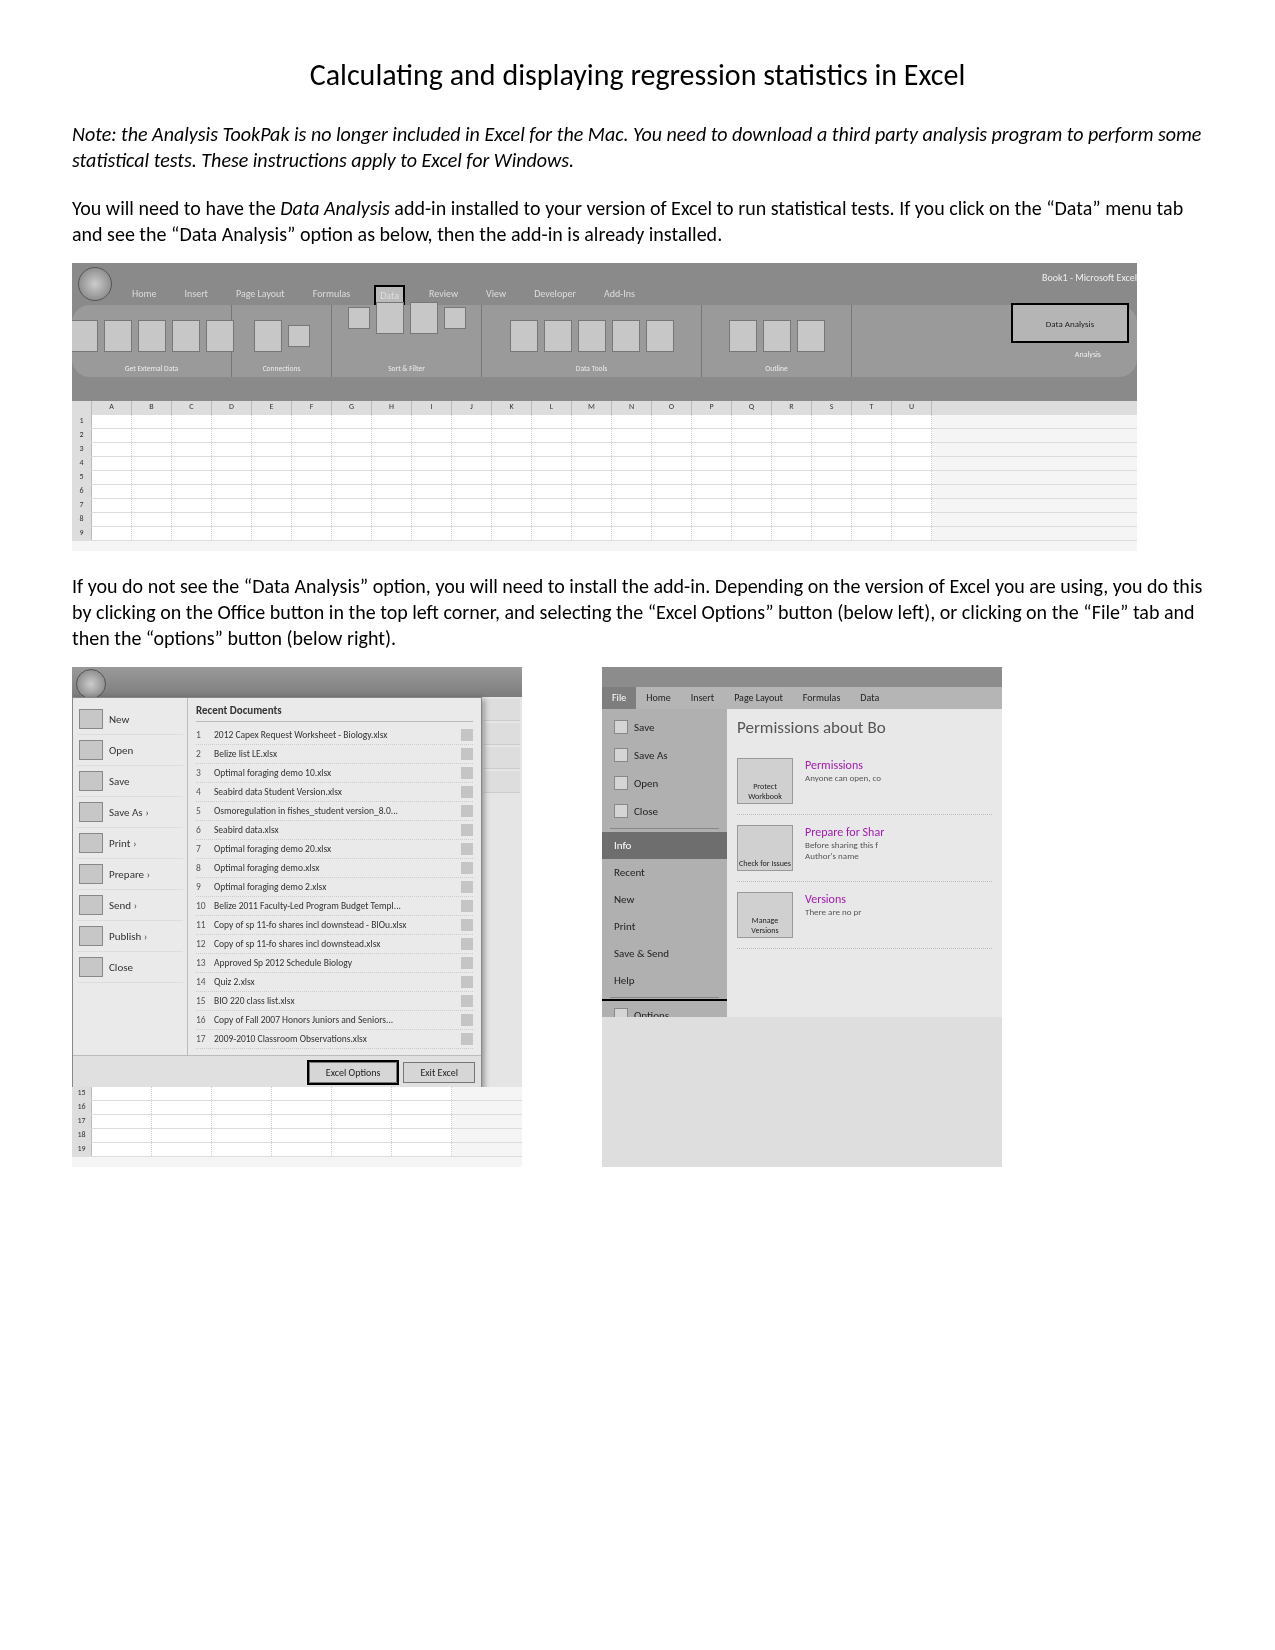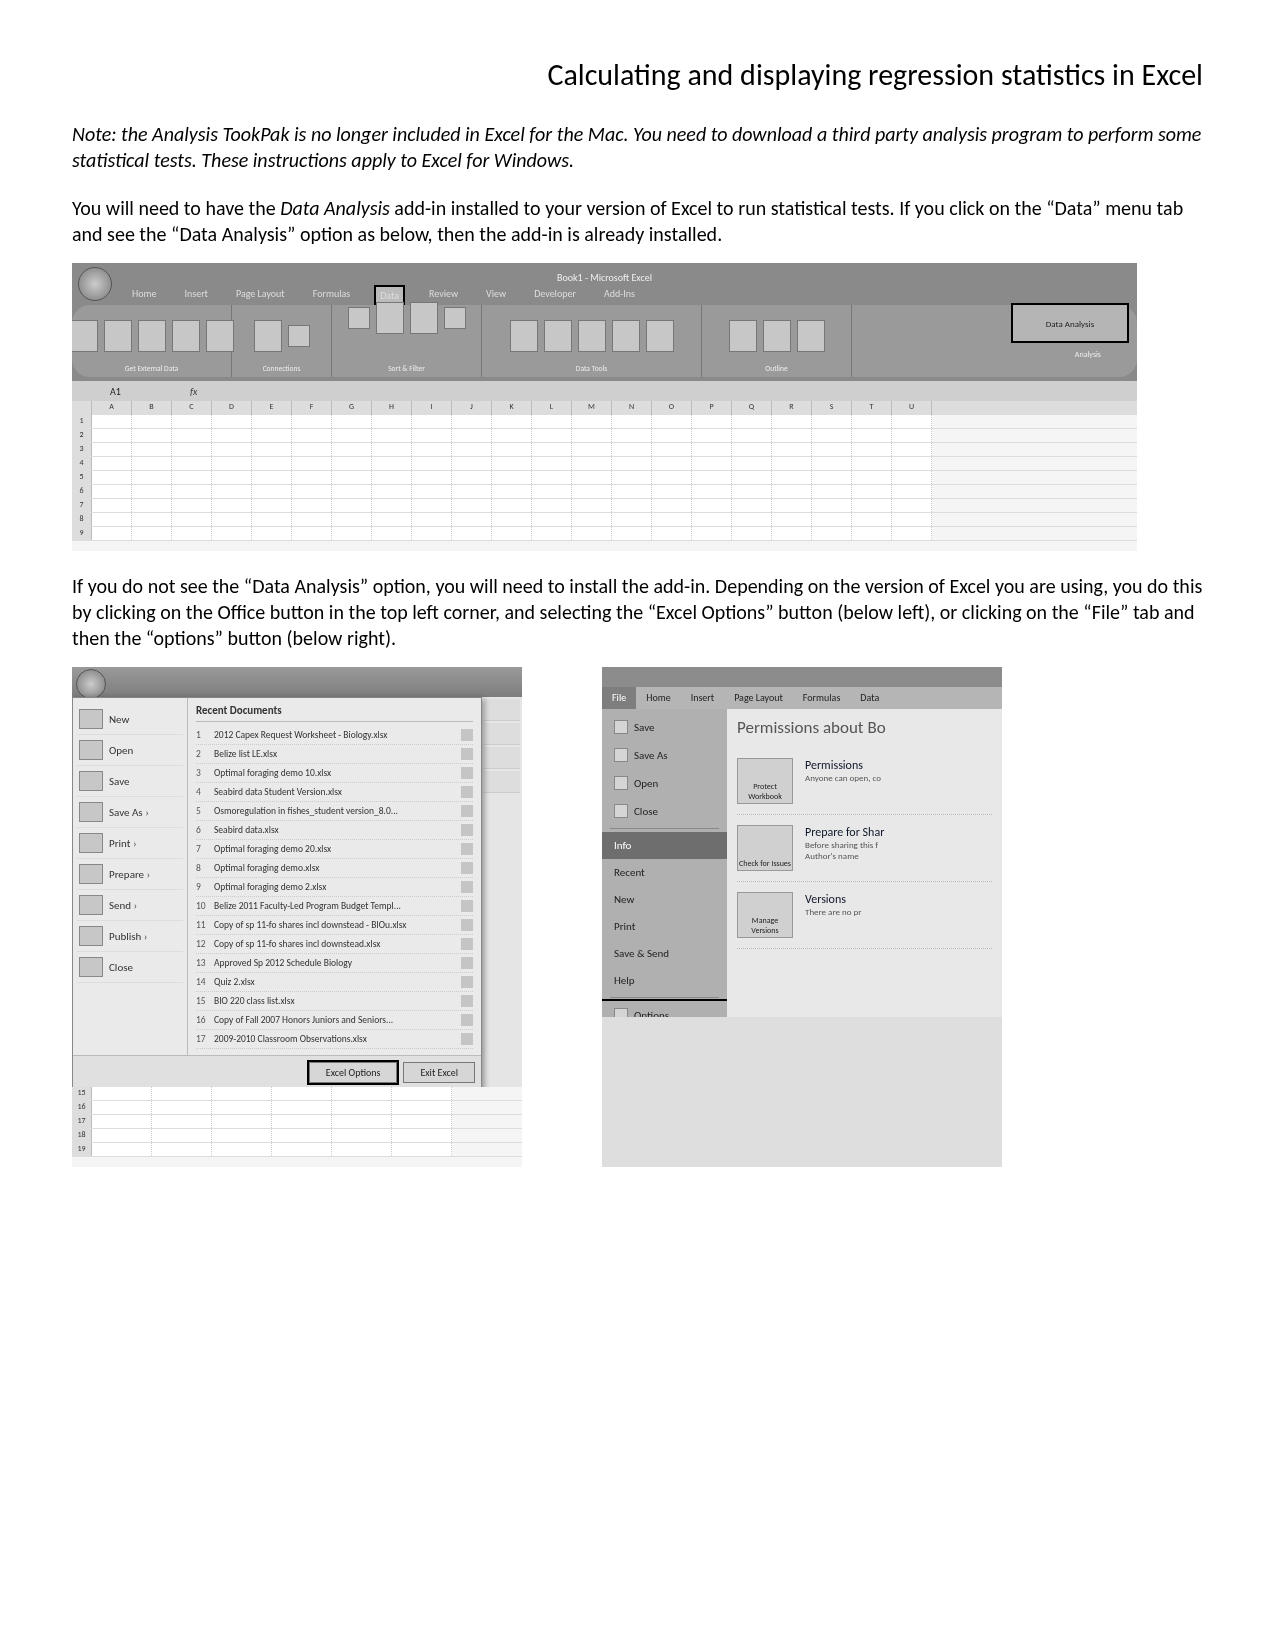--- a/index.html
+++ b/index.html
@@ -7,21 +7,21 @@
       width: 1275px;
       height: 1650px;
       background: white;
       font-family: Calibri, 'Segoe UI', Arial, sans-serif;
       padding: 56px 72px;
       color: #000;
     }
     .title {
       font-size: 30px;
       font-weight: 400;
-      text-align: right;
+      text-align: center;
       margin-bottom: 28px;
     }
     .note {
       font-style: italic;
       font-size: 20px;
       margin-bottom: 22px;
       line-height: 1.3;
     }
     .para {
       font-size: 20px;
@@ -37,21 +37,21 @@
       margin: 8px 0 22px 0;
       position: relative;
       font-size: 9px;
       color: #fff;
       overflow: hidden;
     }
     .shot1 .titlebar {
       position: absolute;
       top: 8px;
       left: 0; right: 0;
-      text-align: center;
+      text-align: right;
       font-size: 10px;
       color: #eee;
     }
     .shot1 .office-btn {
       position: absolute;
       left: 6px; top: 4px;
       width: 34px; height: 34px;
       border-radius: 50%;
       background: radial-gradient(circle, #ccc, #777);
       border: 1px solid #555;
@@ -338,21 +338,21 @@
       font-size: 8px;
       display: flex;
       flex-direction: column;
       justify-content: flex-end;
       align-items: center;
       padding-bottom: 2px;
       text-align: center;
     }
     .shot3 .mainpane .sectext .sh {
       font-size: 12px;
-      color: #0f172a;
+      color: #a21caf;
     }
     .shot3 .mainpane .sectext .sd {
       font-size: 9px;
       color: #555;
     }
     .shot3 .bottomfill {
       position: absolute;
       left: 0; right: 0; bottom: 0;
       height: 150px;
       background: #dedede;
@@ -424,24 +424,20 @@
       <div class="icons">
         <div class="ri big"></div>
         <div class="ri big"></div>
         <div class="ri big"></div>
       </div>
       <div class="grouplabel">Outline</div>
     </div>
   </div>
   <div class="analysis-box">Data Analysis</div>
   <div class="analysis-label">Analysis</div>
-  <div class="cellref">
-    <div class="name">A1</div>
-    <div class="fx">fx</div>
-  </div>
   <div class="grid">
     <div class="colhdr">
       <div style="width:20px;"></div>
       <div>A</div>
       <div>B</div>
       <div>C</div>
       <div>D</div>
       <div>E</div>
       <div>F</div>
       <div>G</div>

